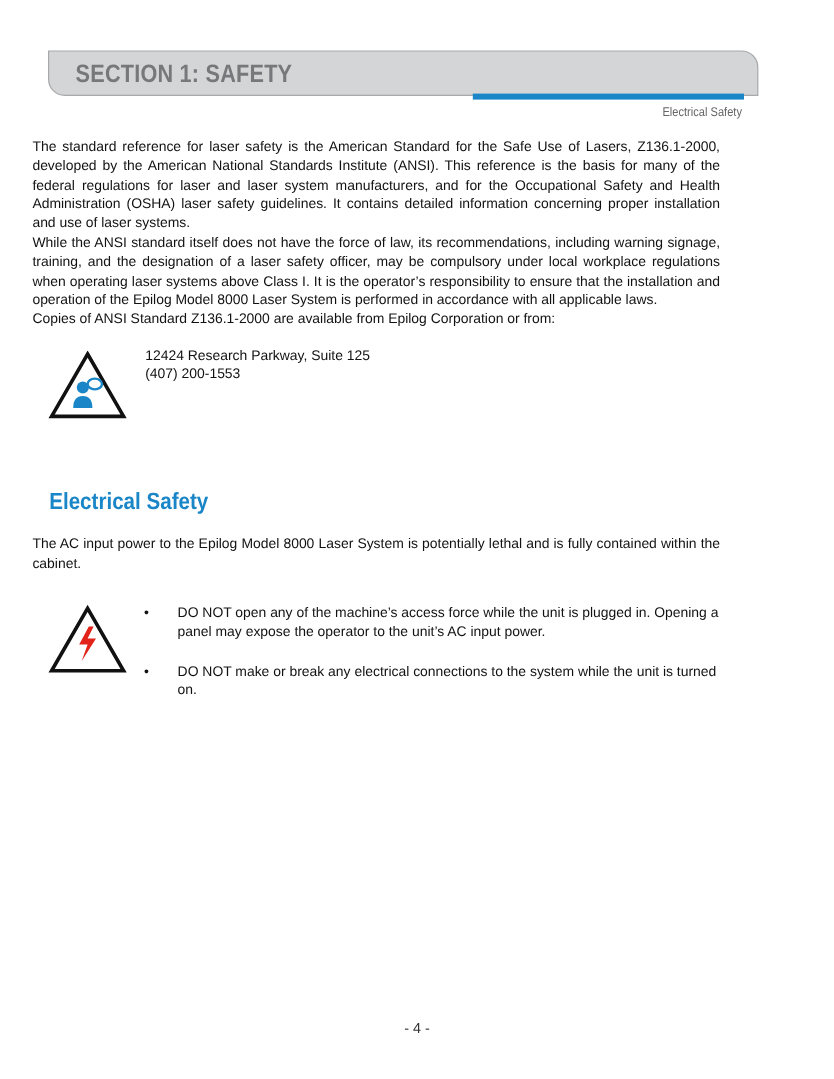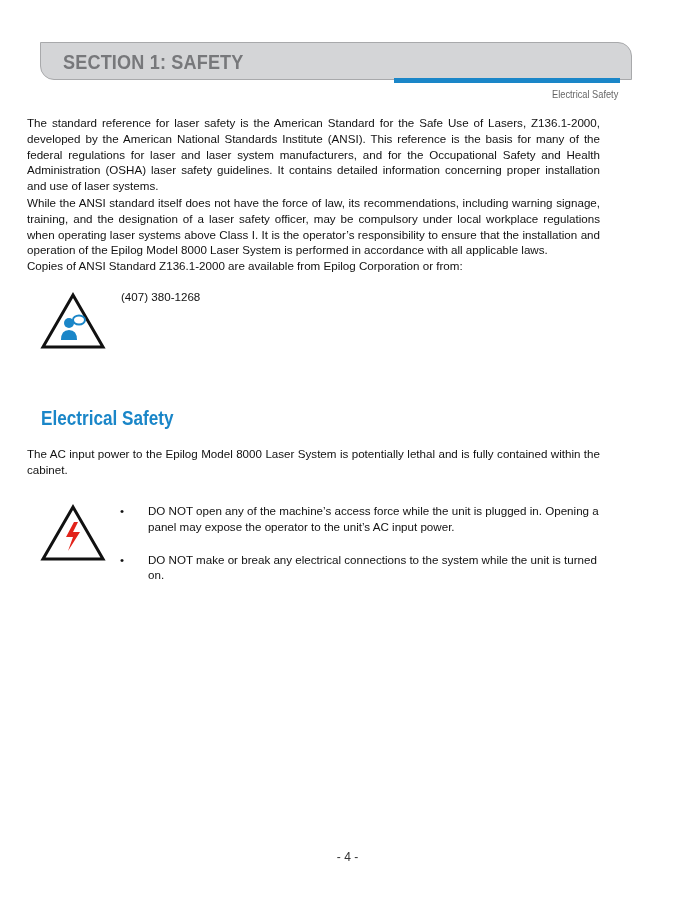--- a/index.html
+++ b/index.html
@@ -38,21 +38,22 @@
 <div class="para" style="top:258px">Copies of ANSI Standard Z136.1-2000 are available from Epilog Corporation or from:</div>
 
 <svg class="icon" style="left:40px;top:292px" width="66" height="58" viewBox="0 0 66 58">
   <polygon points="33,3 63,55 3,55" fill="#fff" stroke="#111" stroke-width="3" stroke-linejoin="miter"></polygon>
   <circle cx="29" cy="31" r="5" fill="#1a86c8"></circle>
   <path d="M21,48 Q21,38 29,38 Q37,38 37,48 Z" fill="#1a86c8"></path>
   <ellipse cx="39" cy="28" rx="6" ry="4.5" fill="none" stroke="#1a86c8" stroke-width="2"></ellipse>
 </svg>
 
 <div class="addr">
-  <div>(407) 380-1268</div>
+  <div>12424 Research Parkway, Suite 125</div>
+  <div>(407) 200-1553</div>
 </div>
 
 <div class="h2">Electrical Safety</div>
 <div class="para" style="top:446px">The AC input power to the Epilog Model 8000 Laser System is potentially lethal and is fully contained within the cabinet.</div>
 
 <svg class="icon" style="left:40px;top:504px" width="66" height="58" viewBox="0 0 66 58">
   <polygon points="33,3 63,55 3,55" fill="#fff" stroke="#111" stroke-width="3"></polygon>
   <polygon points="34,18 26,33 33,33 28,47 40,28 33,28 38,18" fill="#e2231a"></polygon>
 </svg>
 

